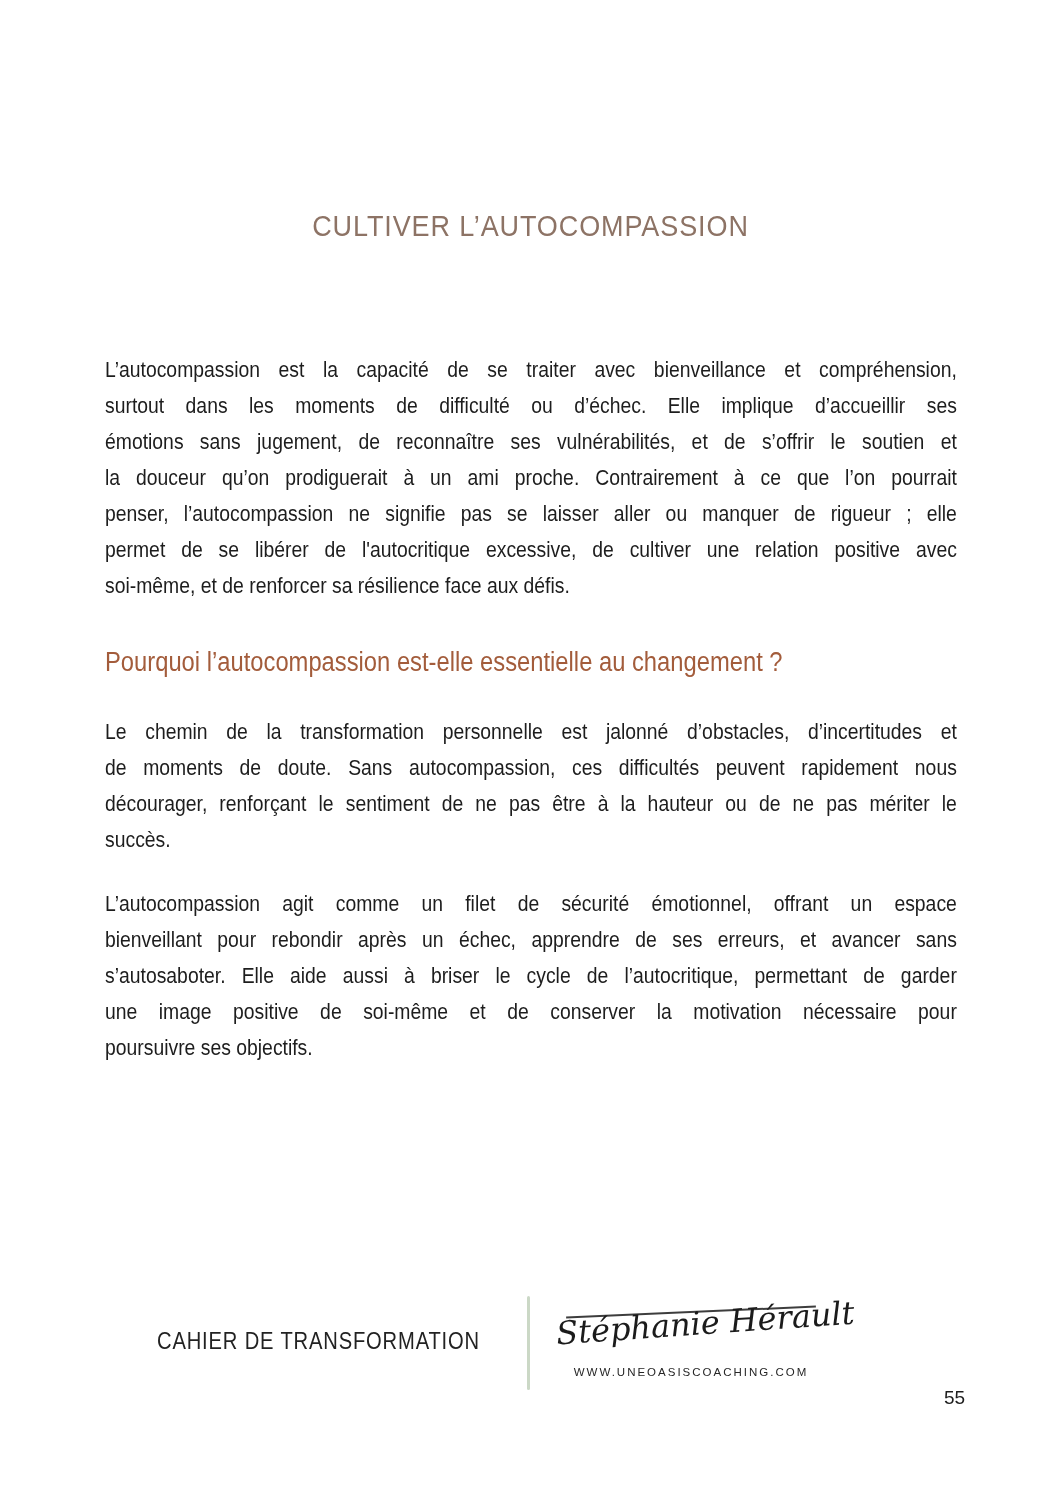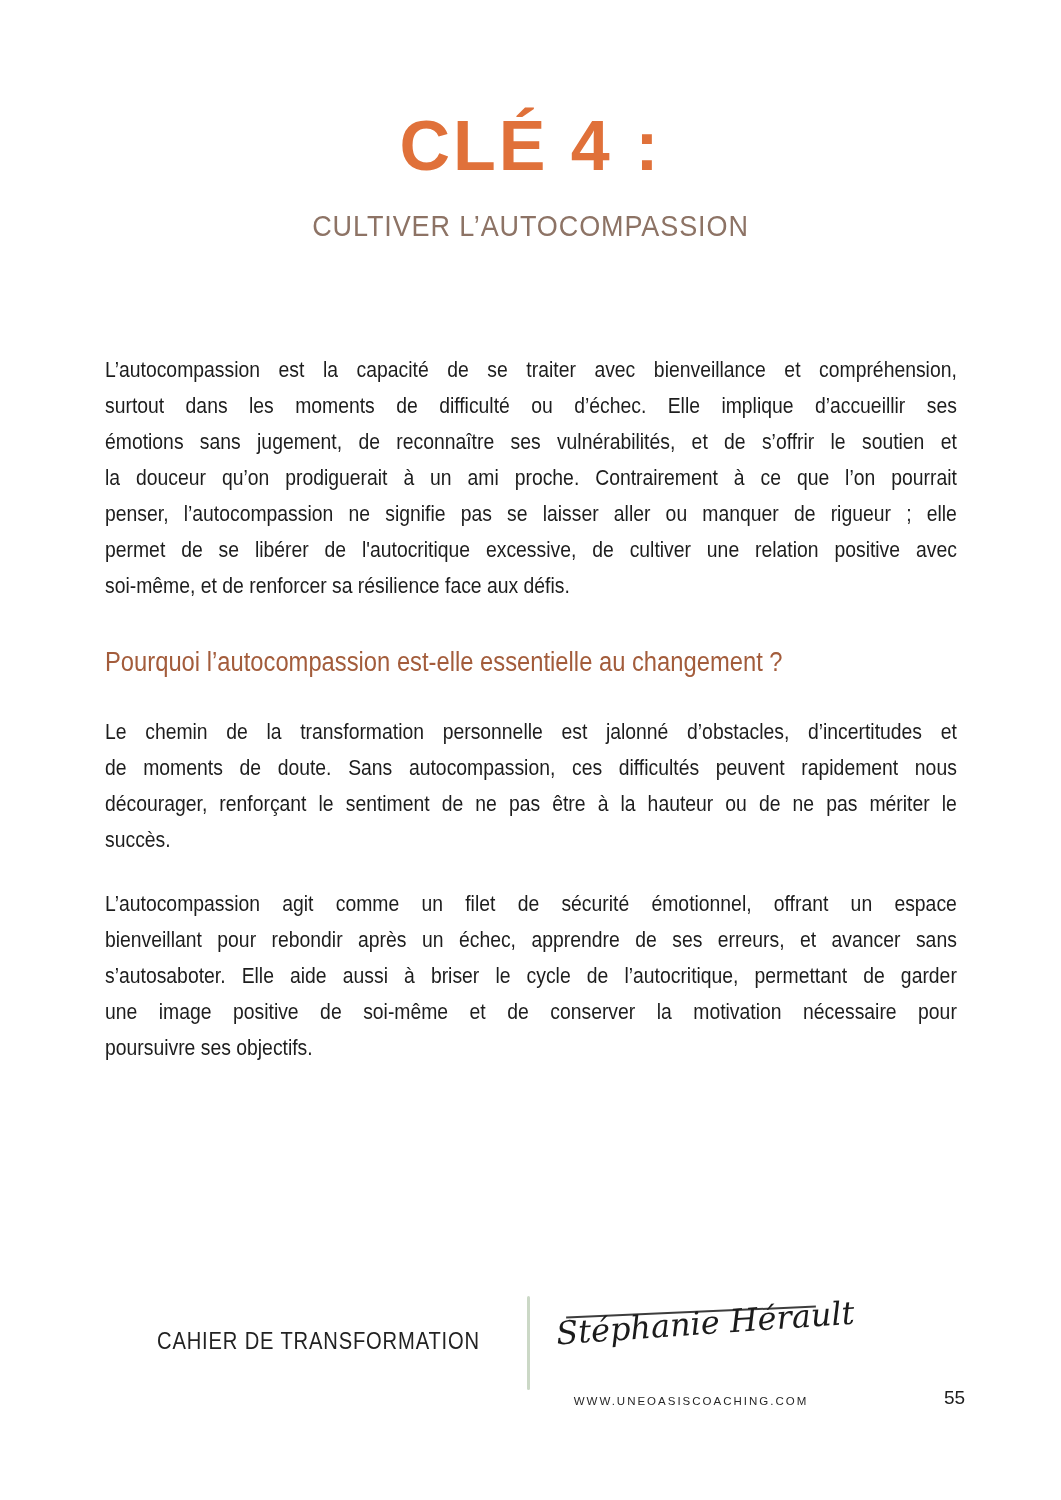--- a/index.html
+++ b/index.html
@@ -129,37 +129,35 @@
     position: absolute;
     left: 556px;
     top: 1364px;
     width: 270px;
     text-align: center;
     font-size: 11.5px;
     line-height: 16px;
     letter-spacing: 2px;
     color: #262626;
     white-space: nowrap;
-    margin-top: 29px;
   }
   .page-number {
     position: absolute;
     left: 944px;
     top: 1386px;
     font-size: 19px;
     line-height: 24px;
     color: #1d1d1d;
   }
 </style>
 </head>
 <body>
 
 <div class="page">
 
-  <h1 class="title">CLÉ 4 :</h1>
 
   <h2 class="subtitle">CULTIVER L’AUTOCOMPASSION</h2>
 
   <main class="content">
     <div class="para">
         <div class="tline">L’autocompassion est la capacité de se traiter avec bienveillance et compréhension,</div>
         <div class="tline">surtout dans les moments de difficulté ou d’échec. Elle implique d’accueillir ses</div>
         <div class="tline">émotions sans jugement, de reconnaître ses vulnérabilités, et de s’offrir le soutien et</div>
         <div class="tline">la douceur qu’on prodiguerait à un ami proche. Contrairement à ce que l’on pourrait</div>
         <div class="tline">penser, l’autocompassion ne signifie pas se laisser aller ou manquer de rigueur ; elle</div>

